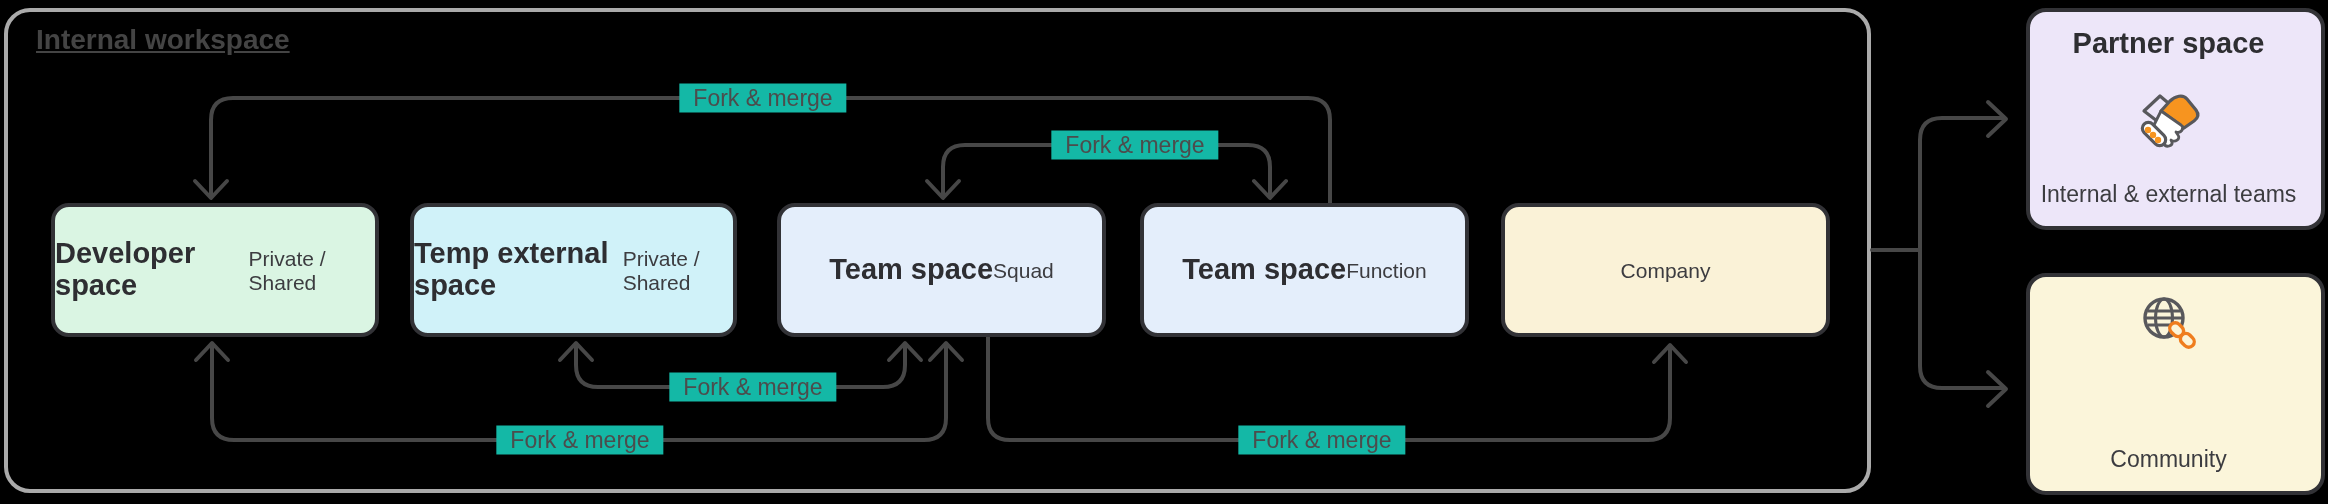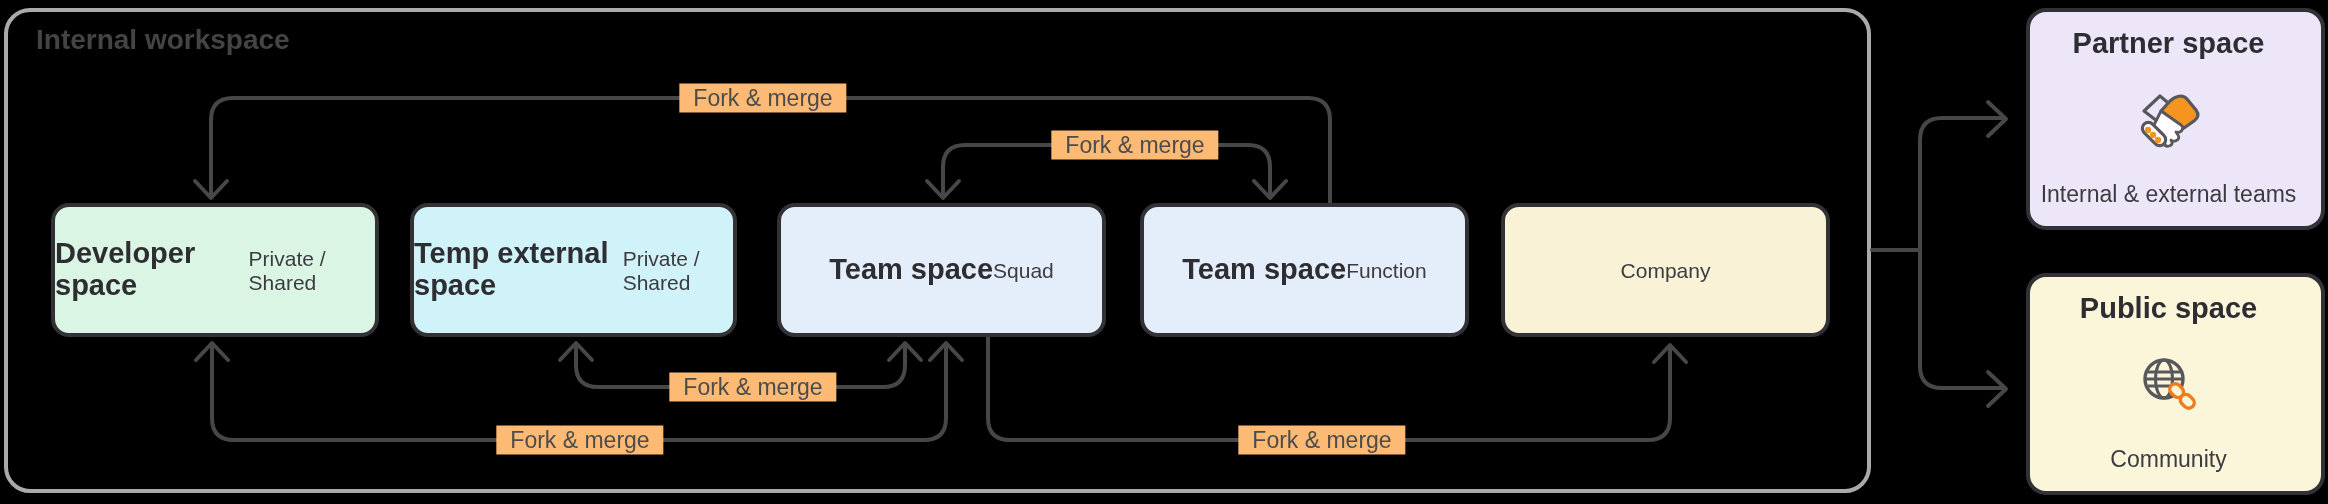--- a/index.html
+++ b/index.html
@@ -5,32 +5,32 @@
   html,body{margin:0;padding:0;background:#000;}
   .canvas{
     position:relative;width:2328px;height:504px;background:#000;
     font-family:"Liberation Sans",sans-serif;overflow:hidden;
   }
   .ws-container{
     position:absolute;left:4px;top:8px;width:1867px;height:485px;
     border:4px solid #aaaaaa;border-radius:26px;box-sizing:border-box;z-index:0;
   }
   .ws-label{
-    position:absolute;left:36px;top:24px;font-size:28px;font-weight:700;color:#444444;z-index:1;
+    position:absolute;left:36px;top:24px;font-size:28px;font-weight:700;color:#444444;z-index:1;text-decoration:underline;
   }
   .arrow-layer{position:absolute;left:0;top:0;z-index:1;}
   .space-box{
     position:absolute;top:203px;height:134px;border:4px solid #323236;border-radius:18px;
     box-sizing:border-box;display:flex;flex-direction:row;align-items:center;justify-content:center;
     z-index:2;
   }
   .space-title{font-size:29px;font-weight:700;color:#2e2e32;line-height:1.1;}
   .space-sub{font-size:21px;color:#3c3c40;margin-top:1px;line-height:1.1;}
   .fm-label{
-    position:absolute;transform:translate(-50%,-50%);background:#fdba74;padding:3px 14px;
+    position:absolute;transform:translate(-50%,-50%);background:#14b8a6;padding:3px 14px;
     font-size:23px;color:#4c4c4c;z-index:3;white-space:nowrap;line-height:1;
   }
   .ext-box{
     position:absolute;left:2026px;width:299px;height:222px;border:4px solid #323236;border-radius:20px;
     box-sizing:border-box;display:flex;flex-direction:column;align-items:center;justify-content:space-between;
     padding:16px 14px 18px 0;z-index:2;
   }
   .ext-title{font-size:29px;font-weight:700;color:#2e2e32;line-height:1.05;}
   .ext-sub{font-size:23px;color:#3c3c40;text-align:center;line-height:1.22;}
   .ext-icon{flex:0 0 auto;display:flex;align-items:center;justify-content:center;}
@@ -109,21 +109,20 @@
         </g>
         <circle cx="14" cy="42" r="3.2" fill="#f7941f"></circle>
         <circle cx="19" cy="47" r="3.2" fill="#f7941f"></circle>
         <circle cx="24" cy="52" r="3.2" fill="#f7941f"></circle>
       </svg>
     </div>
     <div class="ext-sub">Internal &amp; external teams</div>
   </div>
 
   <div class="ext-box" style="top: 273px; background-color: rgb(251, 245, 218);">
-    <div class="ext-title">Public space</div>
     <div class="ext-icon">
       <svg width="64" height="60" viewBox="0 0 64 60">
         <circle cx="27" cy="25" r="19" fill="none" stroke="#58585c" stroke-width="3.4"></circle>
         <ellipse cx="27" cy="25" rx="8.5" ry="19" fill="none" stroke="#58585c" stroke-width="3"></ellipse>
         <path d="M11 18 H43 M8 25 H46 M11 32 H43" fill="none" stroke="#58585c" stroke-width="3"></path>
         <g transform="translate(45,42) rotate(45)">
           <rect x="-15" y="-5.5" width="15" height="11" rx="5.5" fill="#fbf5da" stroke="#ef7d1e" stroke-width="3.4"></rect>
           <rect x="0" y="-5.5" width="15" height="11" rx="5.5" fill="#fbf5da" stroke="#ef7d1e" stroke-width="3.4"></rect>
         </g>
       </svg>

